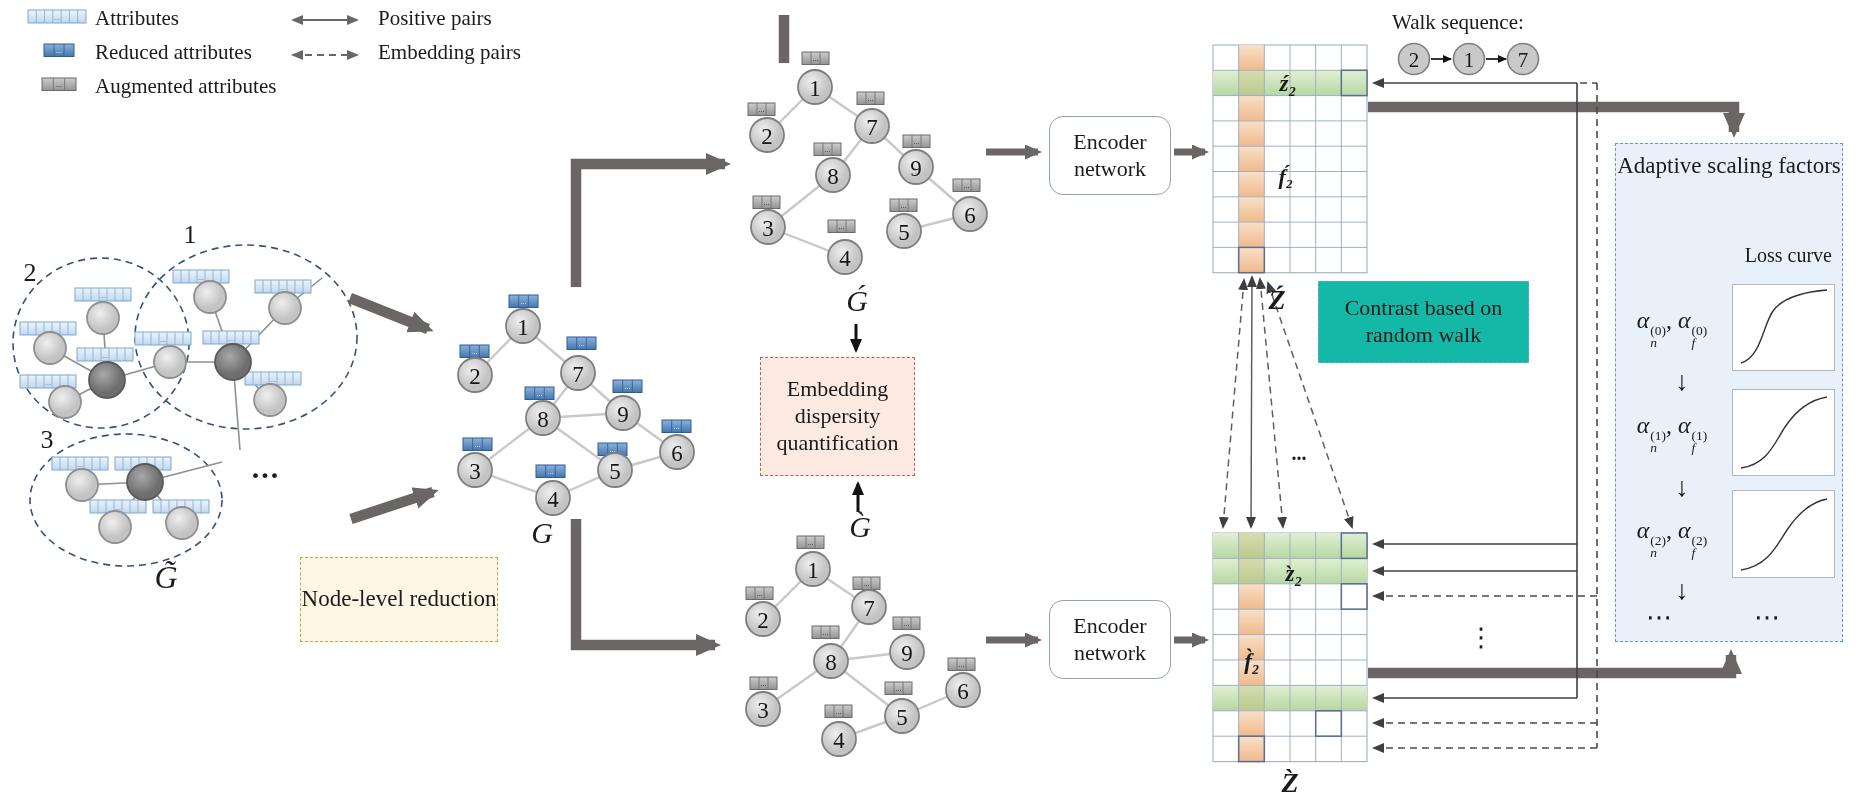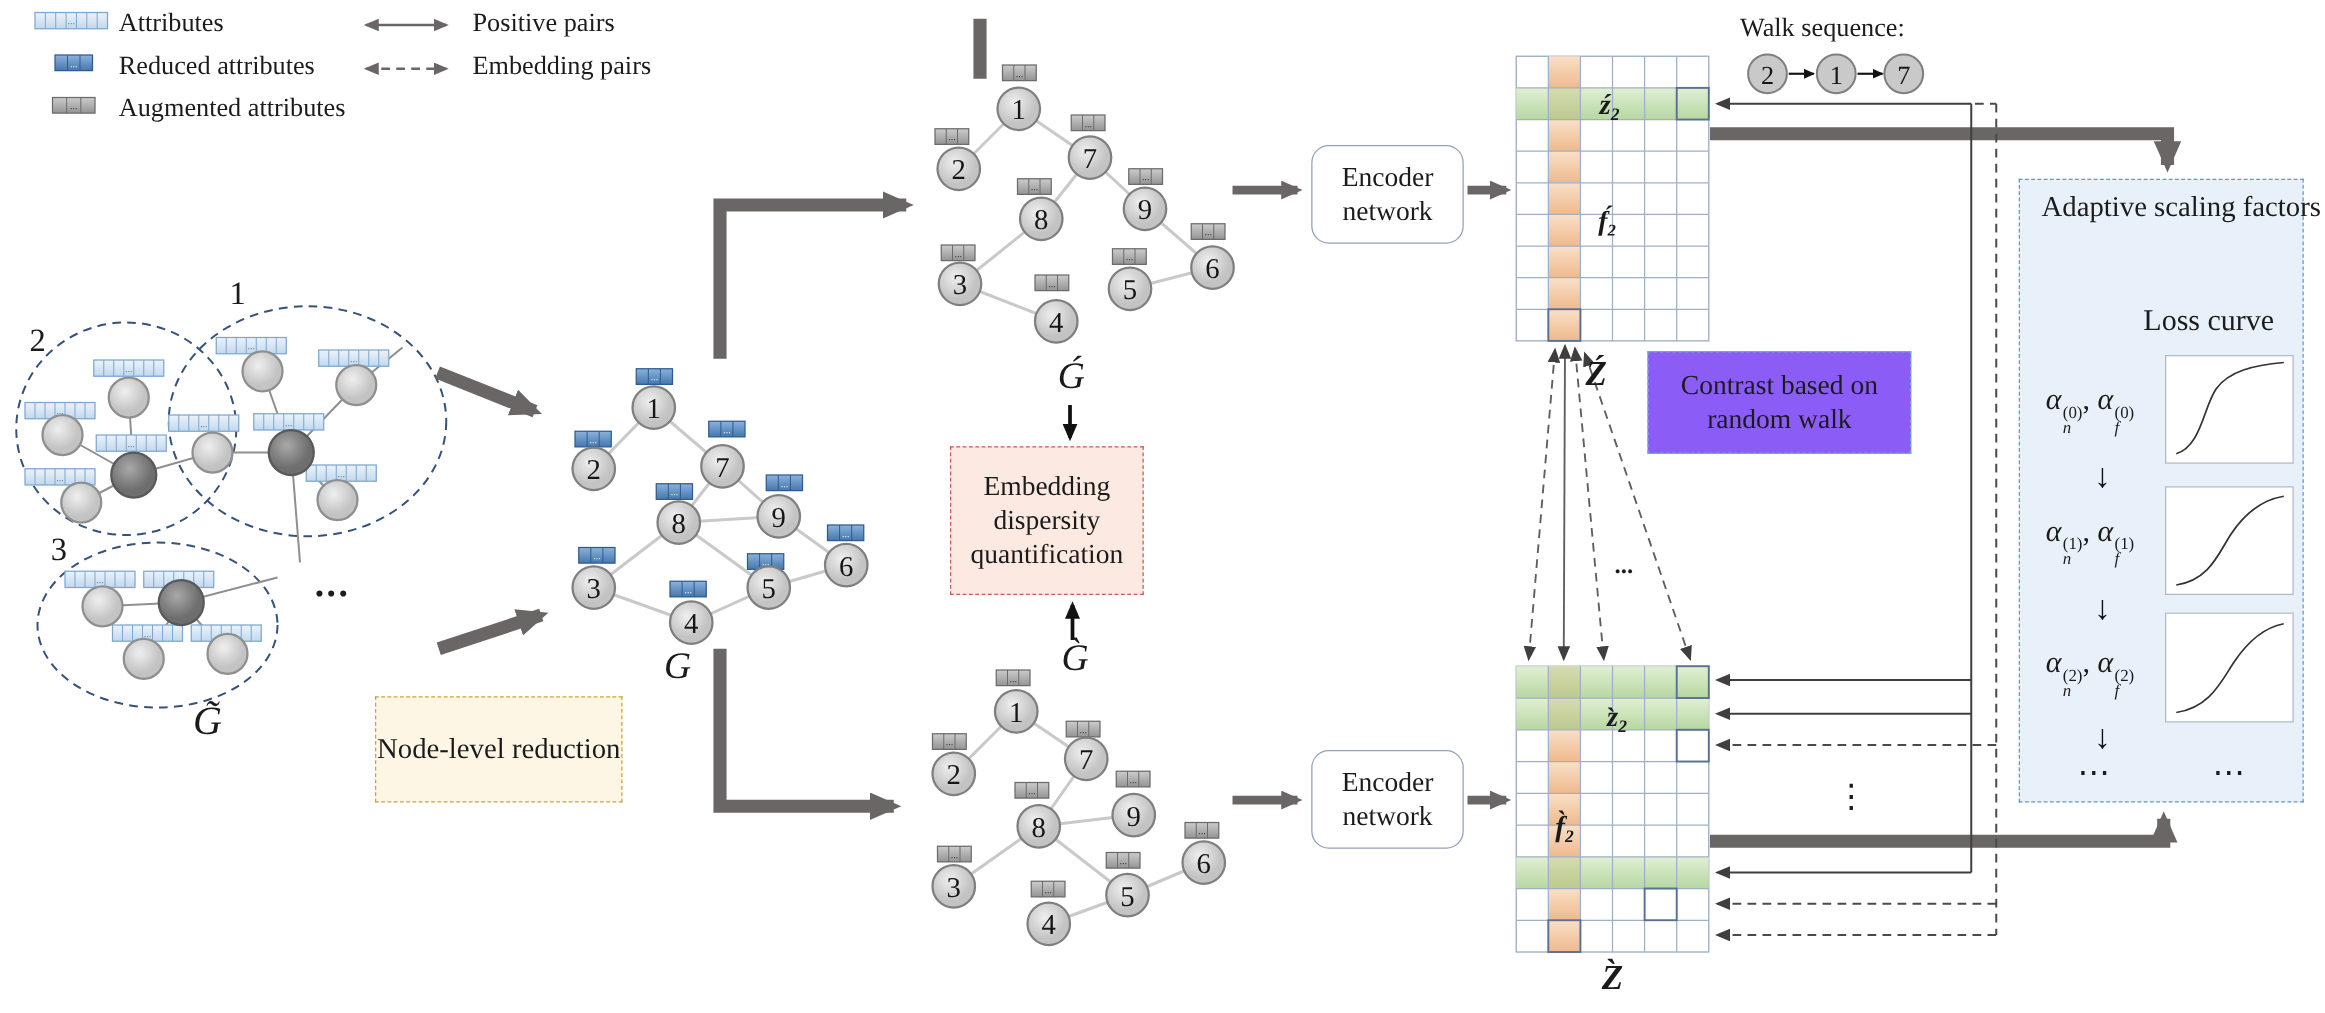--- a/index.html
+++ b/index.html
@@ -5,26 +5,26 @@
   html,body{margin:0;padding:0;background:#fff;}
   #stage{position:relative;width:1860px;height:810px;background:#ffffff;
          font-family:"Liberation Serif",serif;color:#1b1b1b;overflow:hidden;}
   #diagram{position:absolute;left:0;top:0;z-index:1;}
   .lbl{position:absolute;transform:translate(-50%,-50%);white-space:nowrap;z-index:3;}
   .tl{position:absolute;white-space:nowrap;z-index:3;}
   .box{position:absolute;display:flex;align-items:center;justify-content:center;
        text-align:center;z-index:2;line-height:1.22;}
   .dashed-gold{background:#fdf6e4;border:1.6px dashed #c9a53f;}
   .dashed-red{background:#fbe9e2;border:1.6px dashed #c65d52;}
-  .dashed-blue{background:#8b5cf6;border:1.6px dashed #70a7d7;}
+  .dashed-blue{background:#14b8a6;border:1.6px dashed #70a7d7;}
   .encoder{background:#fff;border:1.4px solid #93a1bb;border-radius:14px;text-align:center;}
   .math{font-style:italic;}
   .bmath{font-style:italic;font-weight:bold;}
   .adaptive-box{position:absolute;z-index:2;background:#e8f1fa;border:1.6px dashed #5b9bd5;}
-  .adaptive-box .inner{position:absolute;margin-left:16px;}
+  .adaptive-box .inner{position:absolute;}
   .curvebox{position:absolute;background:#fff;border:1px solid #b0b8c4;}
   .alpha-label{position:absolute;transform:translate(-50%,-50%);font-size:24px;white-space:nowrap;}
   .ss{display:inline-flex;flex-direction:column;align-items:flex-start;
       font-size:13.5px;line-height:12px;margin-left:1px;vertical-align:-7px;}
   .downarrow{position:absolute;transform:translate(-50%,-50%);font-size:27px;color:#111;}
 </style>
 </head>
 <body>
 
 <div id="stage">
@@ -569,21 +569,21 @@
   <div class="lbl bmath" style="left:1294px;top:574px;font-size:23px">z̀₂</div>
   <div class="lbl bmath" style="left:1252px;top:662px;font-size:23px">f̀₂</div>
   <div class="lbl bmath" style="left:1290px;top:783px;font-size:28px">Z̀</div>
 
   <div class="tl" style="left:1392px;top:10px;font-size:21px">Walk sequence:</div>
   <div class="lbl" style="left:1299px;top:453px;font-size:20px;font-weight:bold">...</div>
   <div class="lbl" style="left:1481px;top:637px;font-size:26px">⋮</div>
 
   <div class="adaptive-box" style="left:1615px;top:143px;width:226px;height:497px">
     <div class="inner" style="left:0;top:8px;width:100%;text-align:center;font-size:23px;line-height:1.2">Adaptive scaling factors</div>
-    <div class="inner" style="right:10px;top:100px;width:130px;text-align:center;font-size:24px">Loss curve</div>
+    <div class="inner" style="right:10px;top:100px;width:130px;text-align:right;font-size:20px">Loss curve</div>
 
     <svg class="curvebox" style="left:116px;top:140px" width="101" height="85">
       <path d="M 8 78 C 28 72, 30 40, 40 26 S 70 7, 94 5" fill="none" stroke="#333" stroke-width="1.4"></path>
     </svg>
     <svg class="curvebox" style="left:116px;top:245px" width="101" height="85">
       <path d="M 8 78 C 35 74, 42 52, 52 37 S 76 10, 94 7" fill="none" stroke="#333" stroke-width="1.4"></path>
     </svg>
     <svg class="curvebox" style="left:116px;top:346px" width="101" height="86">
       <path d="M 8 79 C 35 75, 44 54, 54 39 S 78 11, 94 8" fill="none" stroke="#333" stroke-width="1.4"></path>
     </svg>

